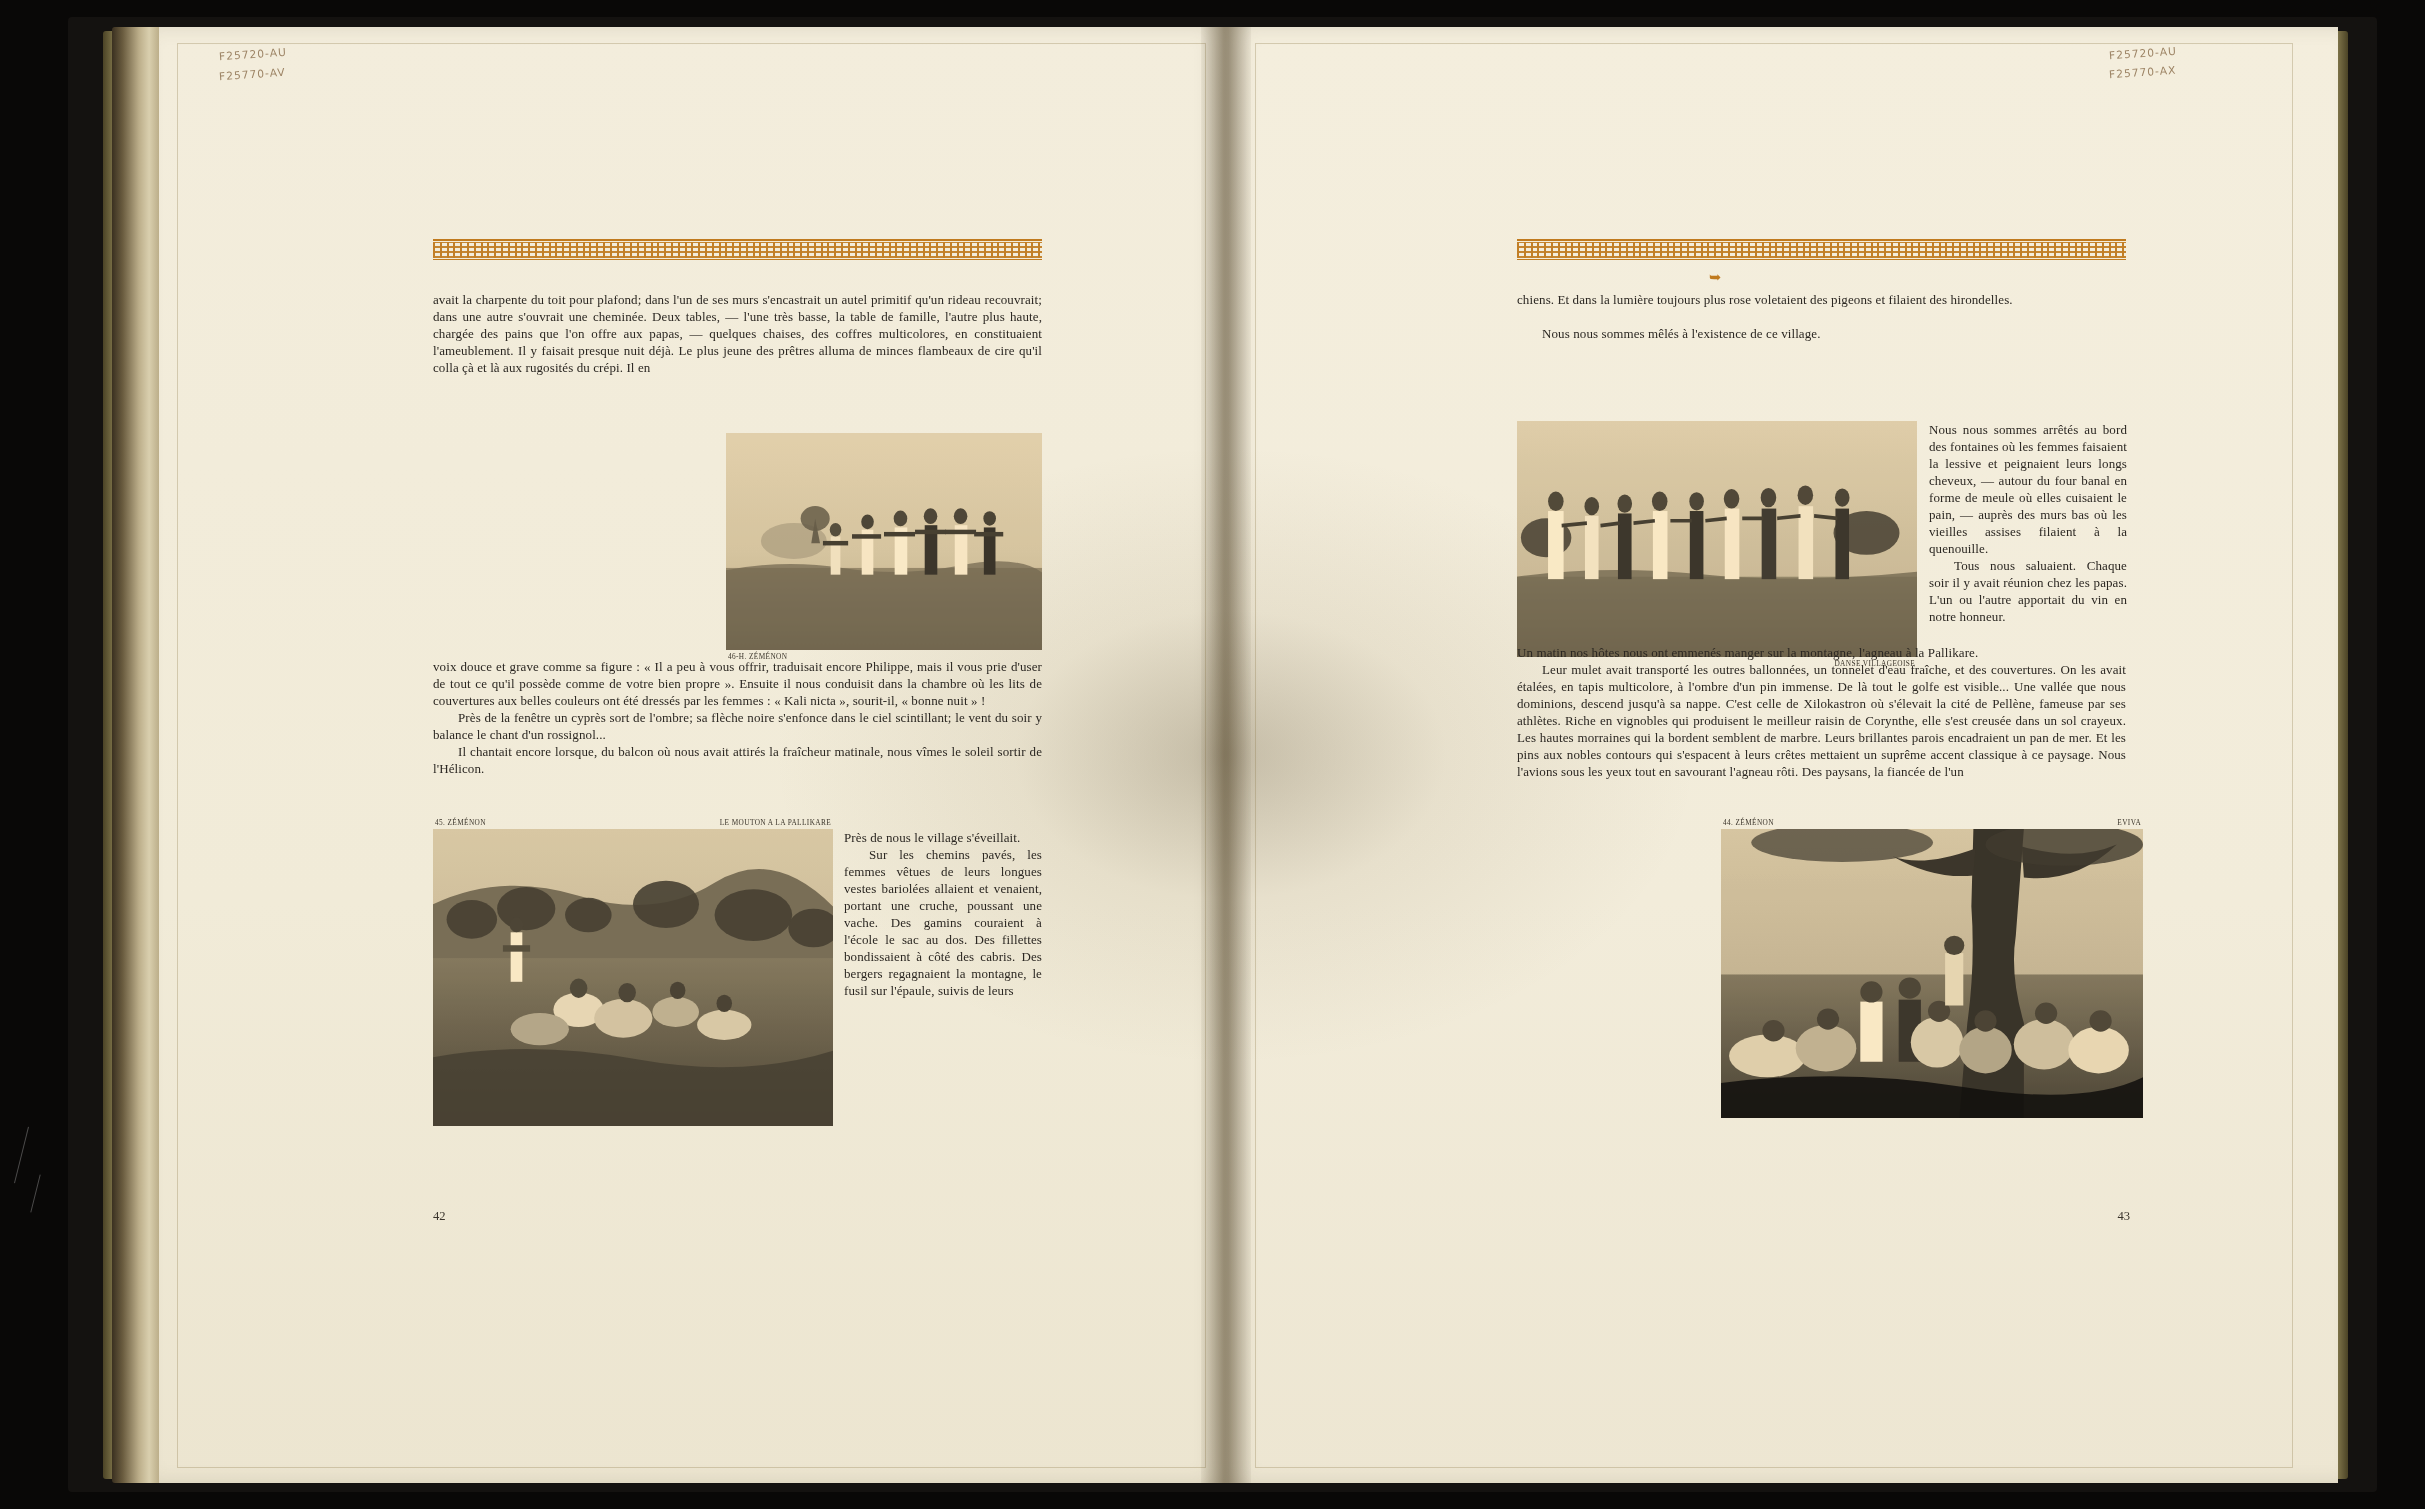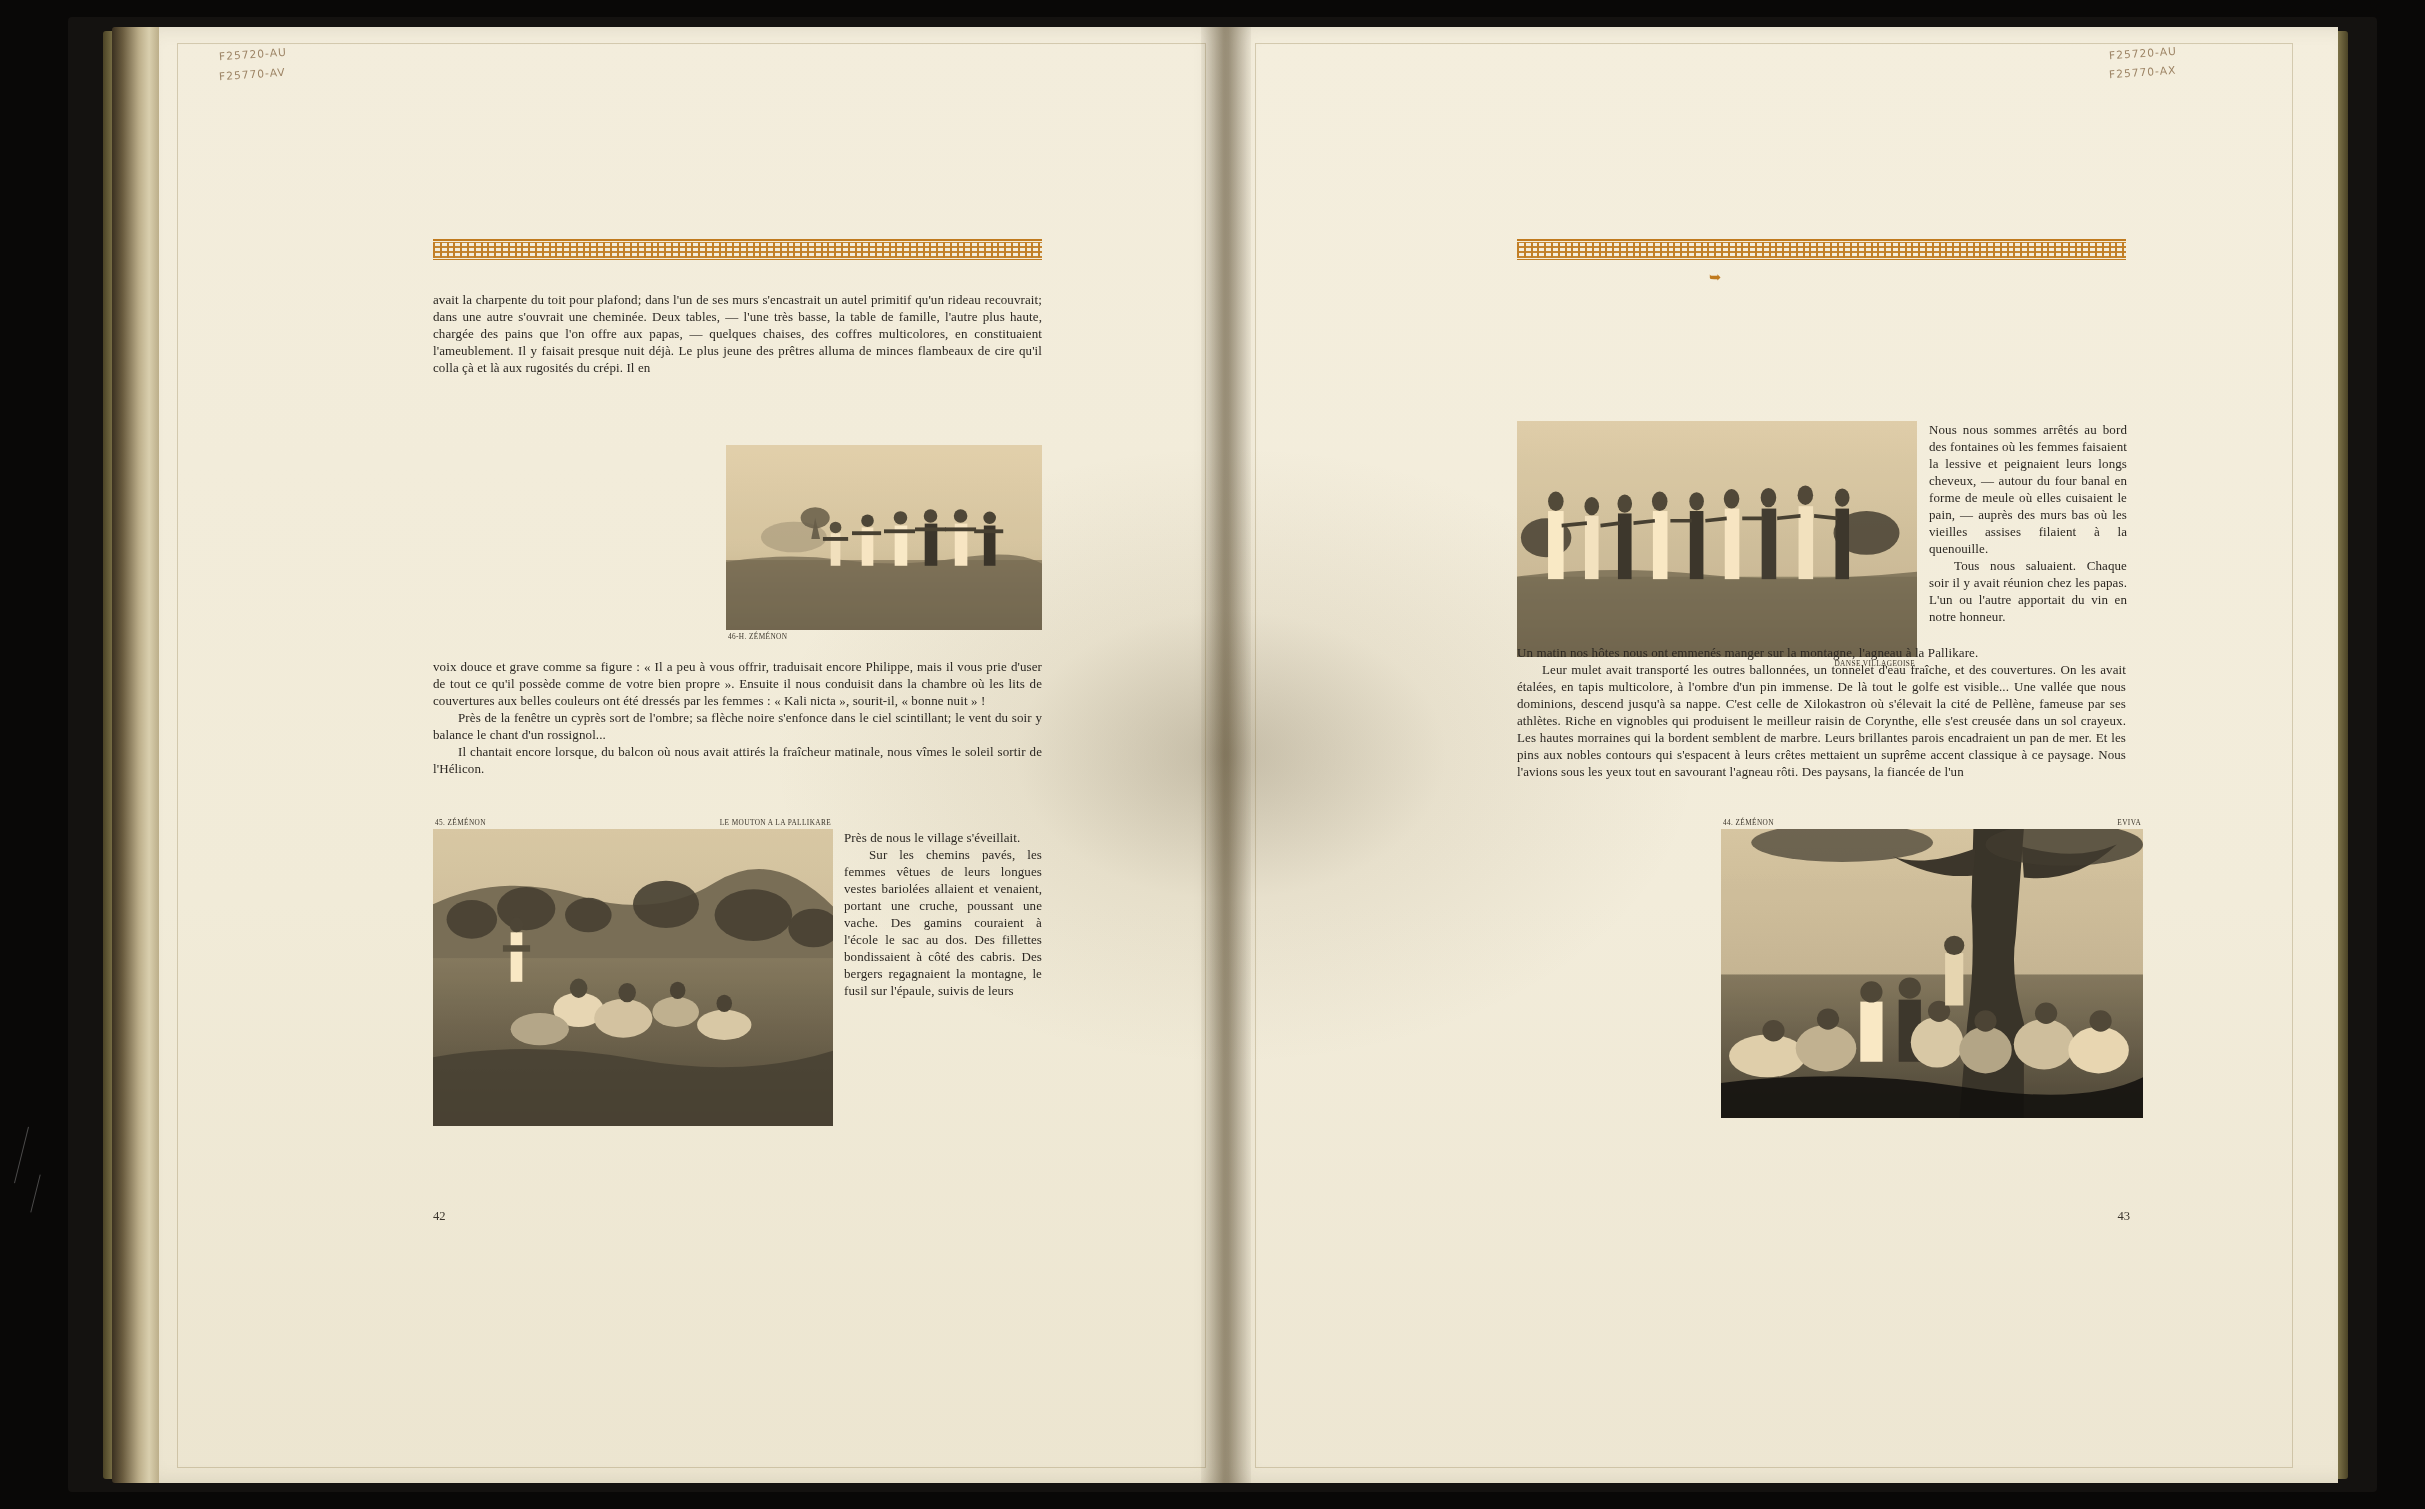--- a/index.html
+++ b/index.html
@@ -222,21 +222,21 @@
       <div class="greek-rule" style="left:274px; top:212px; width:609px;">
         <div class="line top"></div>
         <div class="keys"></div>
         <div class="line bot"></div>
       </div>
 
       <div class="col" style="left:274px; top:264px; width:609px;">
         <p>avait la charpente du toit pour plafond; dans l'un de ses murs s'encastrait un autel primitif qu'un rideau recouvrait; dans une autre s'ouvrait une cheminée. Deux tables, — l'une très basse, la table de famille, l'autre plus haute, chargée des pains que l'on offre aux papas, — quelques chaises, des coffres multicolores, en constituaient l'ameublement. Il y faisait presque nuit déjà. Le plus jeune des prêtres alluma de minces flambeaux de cire qu'il colla çà et là aux rugosités du crépi. Il en</p>
       </div>
 
-      <div class="fig" style="left:567px; top:418px; width:316px; height:185px;">
+      <div class="fig" style="left:567px; top:406px; width:316px; height:217px;">
         <svg class="plate" viewBox="0 0 326 193" preserveAspectRatio="none">
           <defs>
             <linearGradient id="skyA" x1="0" y1="0" x2="0" y2="1">
               <stop offset="0%" stop-color="#d9cfb4"></stop>
               <stop offset="55%" stop-color="#cdc2a4"></stop>
               <stop offset="100%" stop-color="#b6aa8a"></stop>
             </linearGradient>
             <linearGradient id="grndA" x1="0" y1="0" x2="0" y2="1">
               <stop offset="0%" stop-color="#8e8164"></stop>
               <stop offset="100%" stop-color="#5d5440"></stop>
@@ -354,20 +354,24 @@
       <div class="annot" style="left:883px; top:39px;">F25770-AX</div>
 
       <div class="greek-rule" style="left:291px; top:212px; width:609px;">
         <div class="line top"></div>
         <div class="keys"></div>
         <div class="line bot"></div>
       </div>
 
       <div class="arrow-mark" style="left:483px; top:243px;">➥</div>
 
+      <div class="col" style="left:291px; top:264px; width:609px;">
+        <p>chiens. Et dans la lumière toujours plus rose voletaient des pigeons et filaient des hirondelles.</p>
+        <p class="ind" style="margin-top:16.5px;">Nous nous sommes mêlés à l'existence de ce village.</p>
+      </div>
 
       <div class="fig" style="left:291px; top:394px; width:400px; height:236px;">
         <svg class="plate" viewBox="0 0 412 194" preserveAspectRatio="none">
           <defs>
             <linearGradient id="skyC" x1="0" y1="0" x2="0" y2="1">
               <stop offset="0%" stop-color="#d6ccb1"></stop>
               <stop offset="100%" stop-color="#b8ad8f"></stop>
             </linearGradient>
             <linearGradient id="grndC" x1="0" y1="0" x2="0" y2="1">
               <stop offset="0%" stop-color="#8b8366"></stop>

